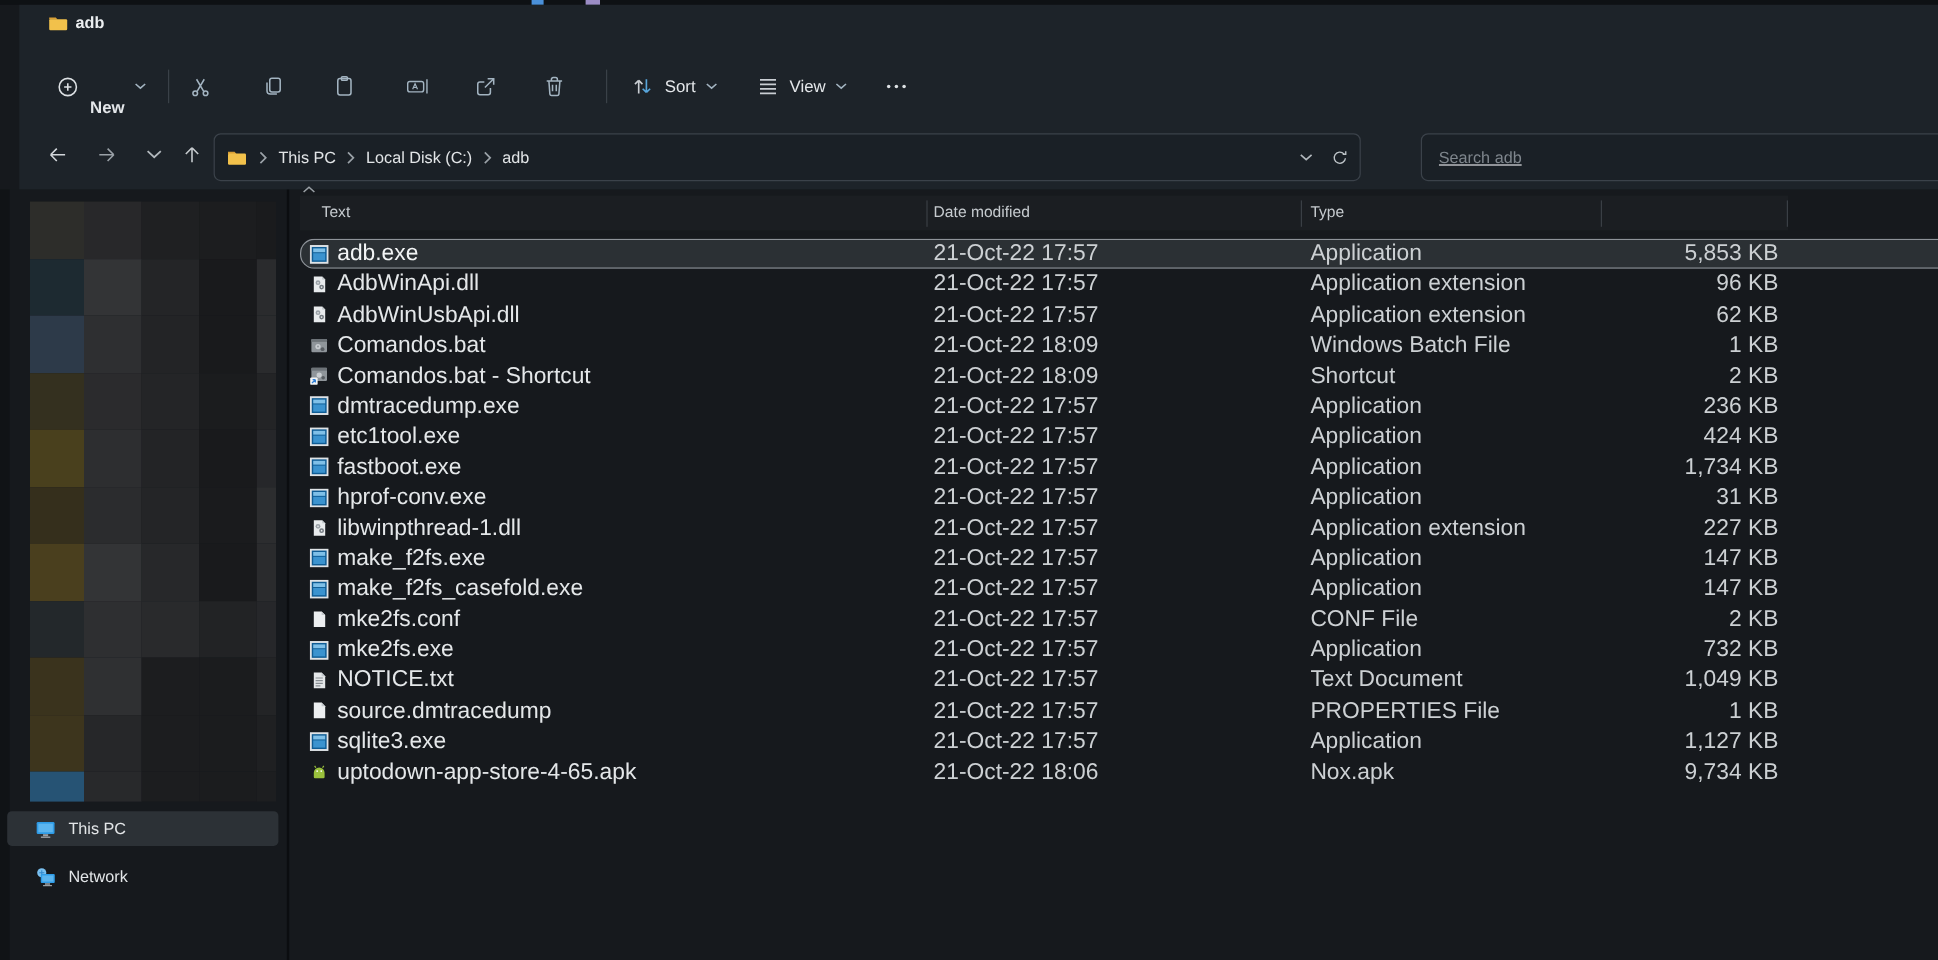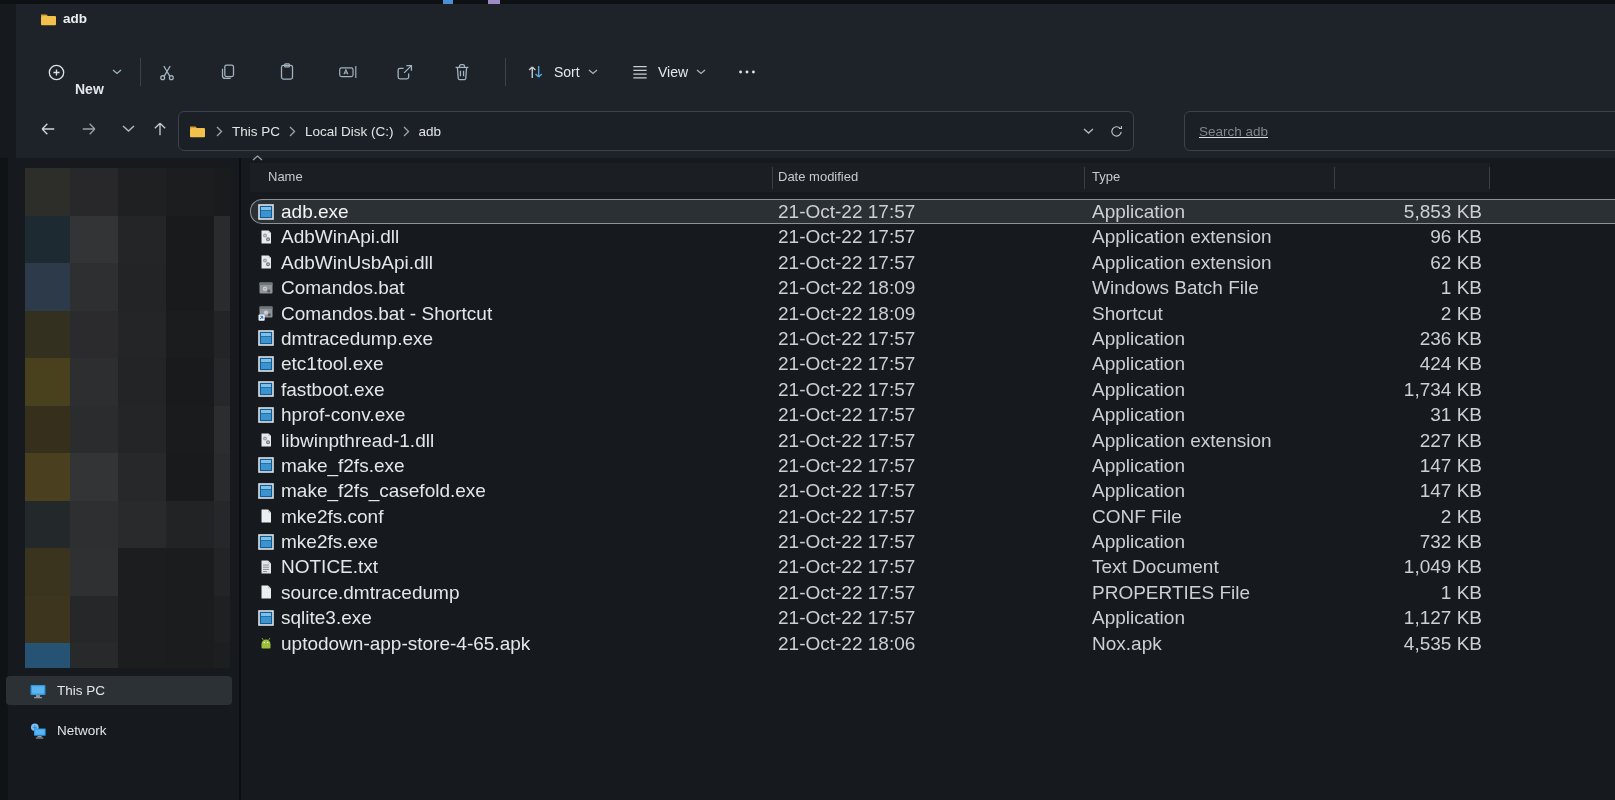--- a/index.html
+++ b/index.html
@@ -340,21 +340,21 @@
       </div>
     </div>
     <div class="side-divider"></div>
 
     <div class="sort-caret">
       <svg width="11" height="6" viewBox="0 0 11 6" fill="none" stroke="#9aa0a5" stroke-width="1.3">
           <path d="M1 5 l4.5 -4 L10 5"></path>
         </svg>
     </div>
     <div class="fheader">
-      <span class="hcell" style="left:18px;">Name</span>
+      <span class="hcell" style="left:18px;">Text</span>
       <span class="hcell" style="left:528px;">Date modified</span>
       <span class="hcell" style="left:842px;">Type</span>
       <span class="hcell" style="left:1059px;margin-top:40px;">Size</span>
       <span class="hdiv" style="left:522px;"></span>
       <span class="hdiv" style="left:834px;"></span>
       <span class="hdiv" style="left:1084px;"></span>
       <span class="hdiv" style="left:1239px;"></span>
     </div>
 
     <div class="flist">
@@ -596,17 +596,17 @@
             <svg width="16" height="16" viewBox="0 0 16 16">
               <path d="M3.5 9 a4.5 4.5 0 0 1 9 0 v3.5 a1 1 0 0 1 -1 1 h-7 a1 1 0 0 1 -1 -1 z" fill="#9ac13c"></path>
               <path d="M5.2 4.8 L4.2 3.2 M10.8 4.8 L11.8 3.2" stroke="#9ac13c" stroke-width="1" fill="none"></path>
               <circle cx="6.3" cy="7.6" r="0.75" fill="#fff"></circle>
               <circle cx="9.7" cy="7.6" r="0.75" fill="#fff"></circle>
             </svg>
           </span>
           <span class="cell c-name">uptodown-app-store-4-65.apk</span>
           <span class="cell c-date">21-Oct-22 18:06</span>
           <span class="cell c-type">Nox.apk</span>
-          <span class="cell c-size">4,535 KB</span>
+          <span class="cell c-size">9,734 KB</span>
         </div>
       </div>
   </div>
 </div>
 
 </body></html>

